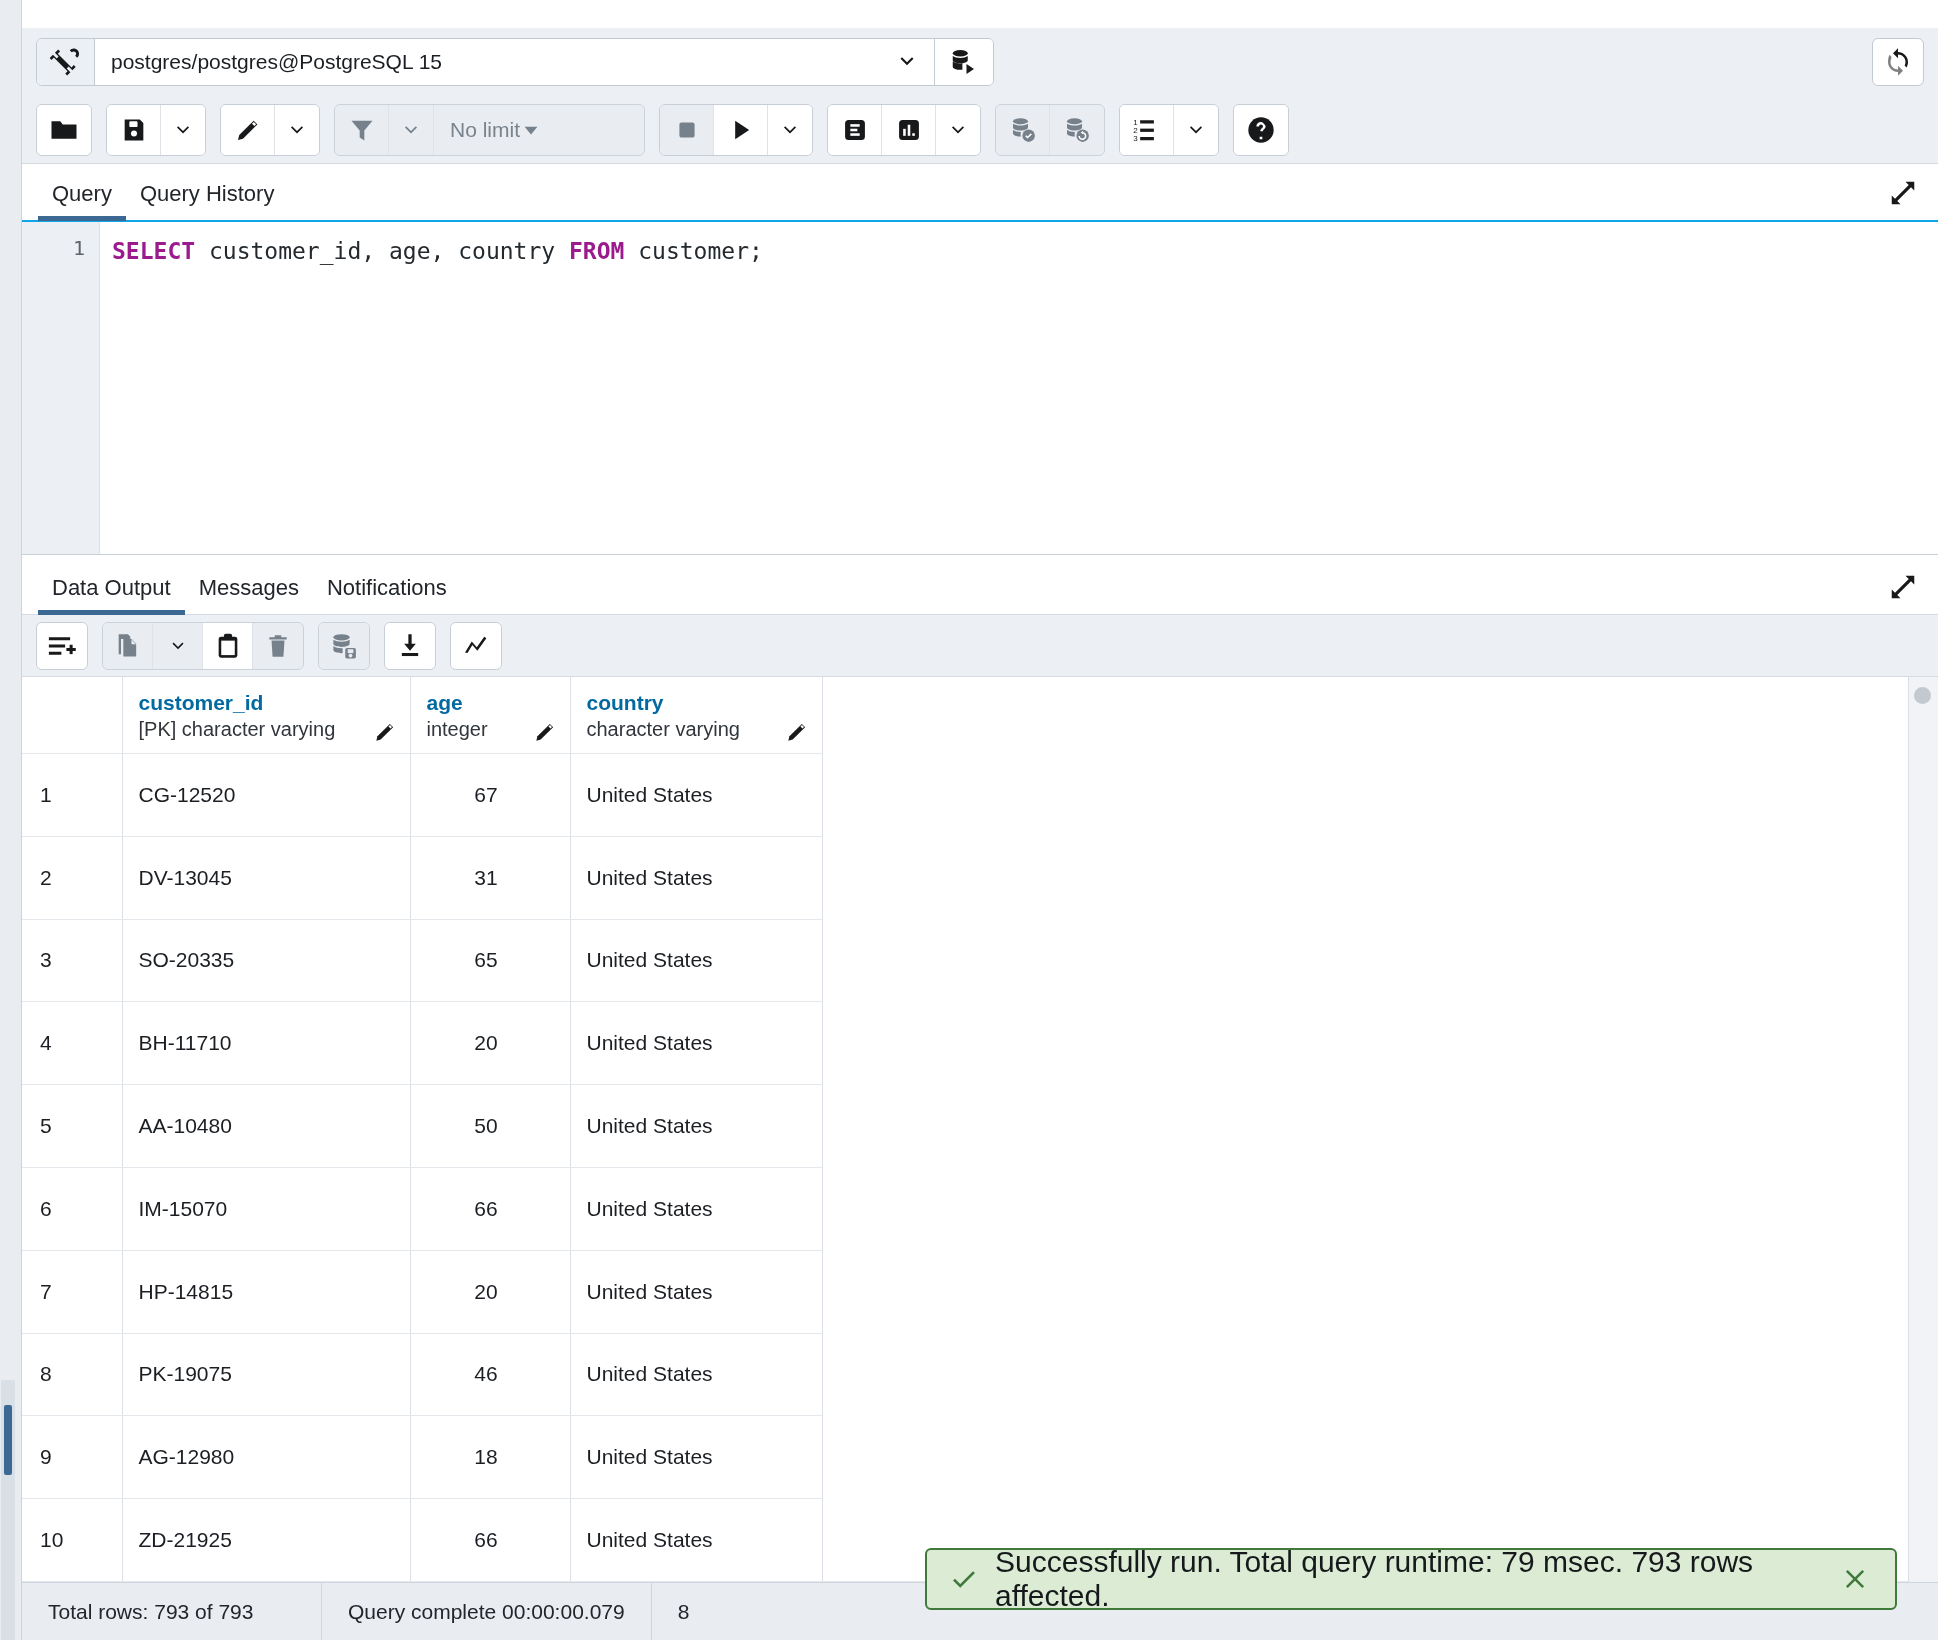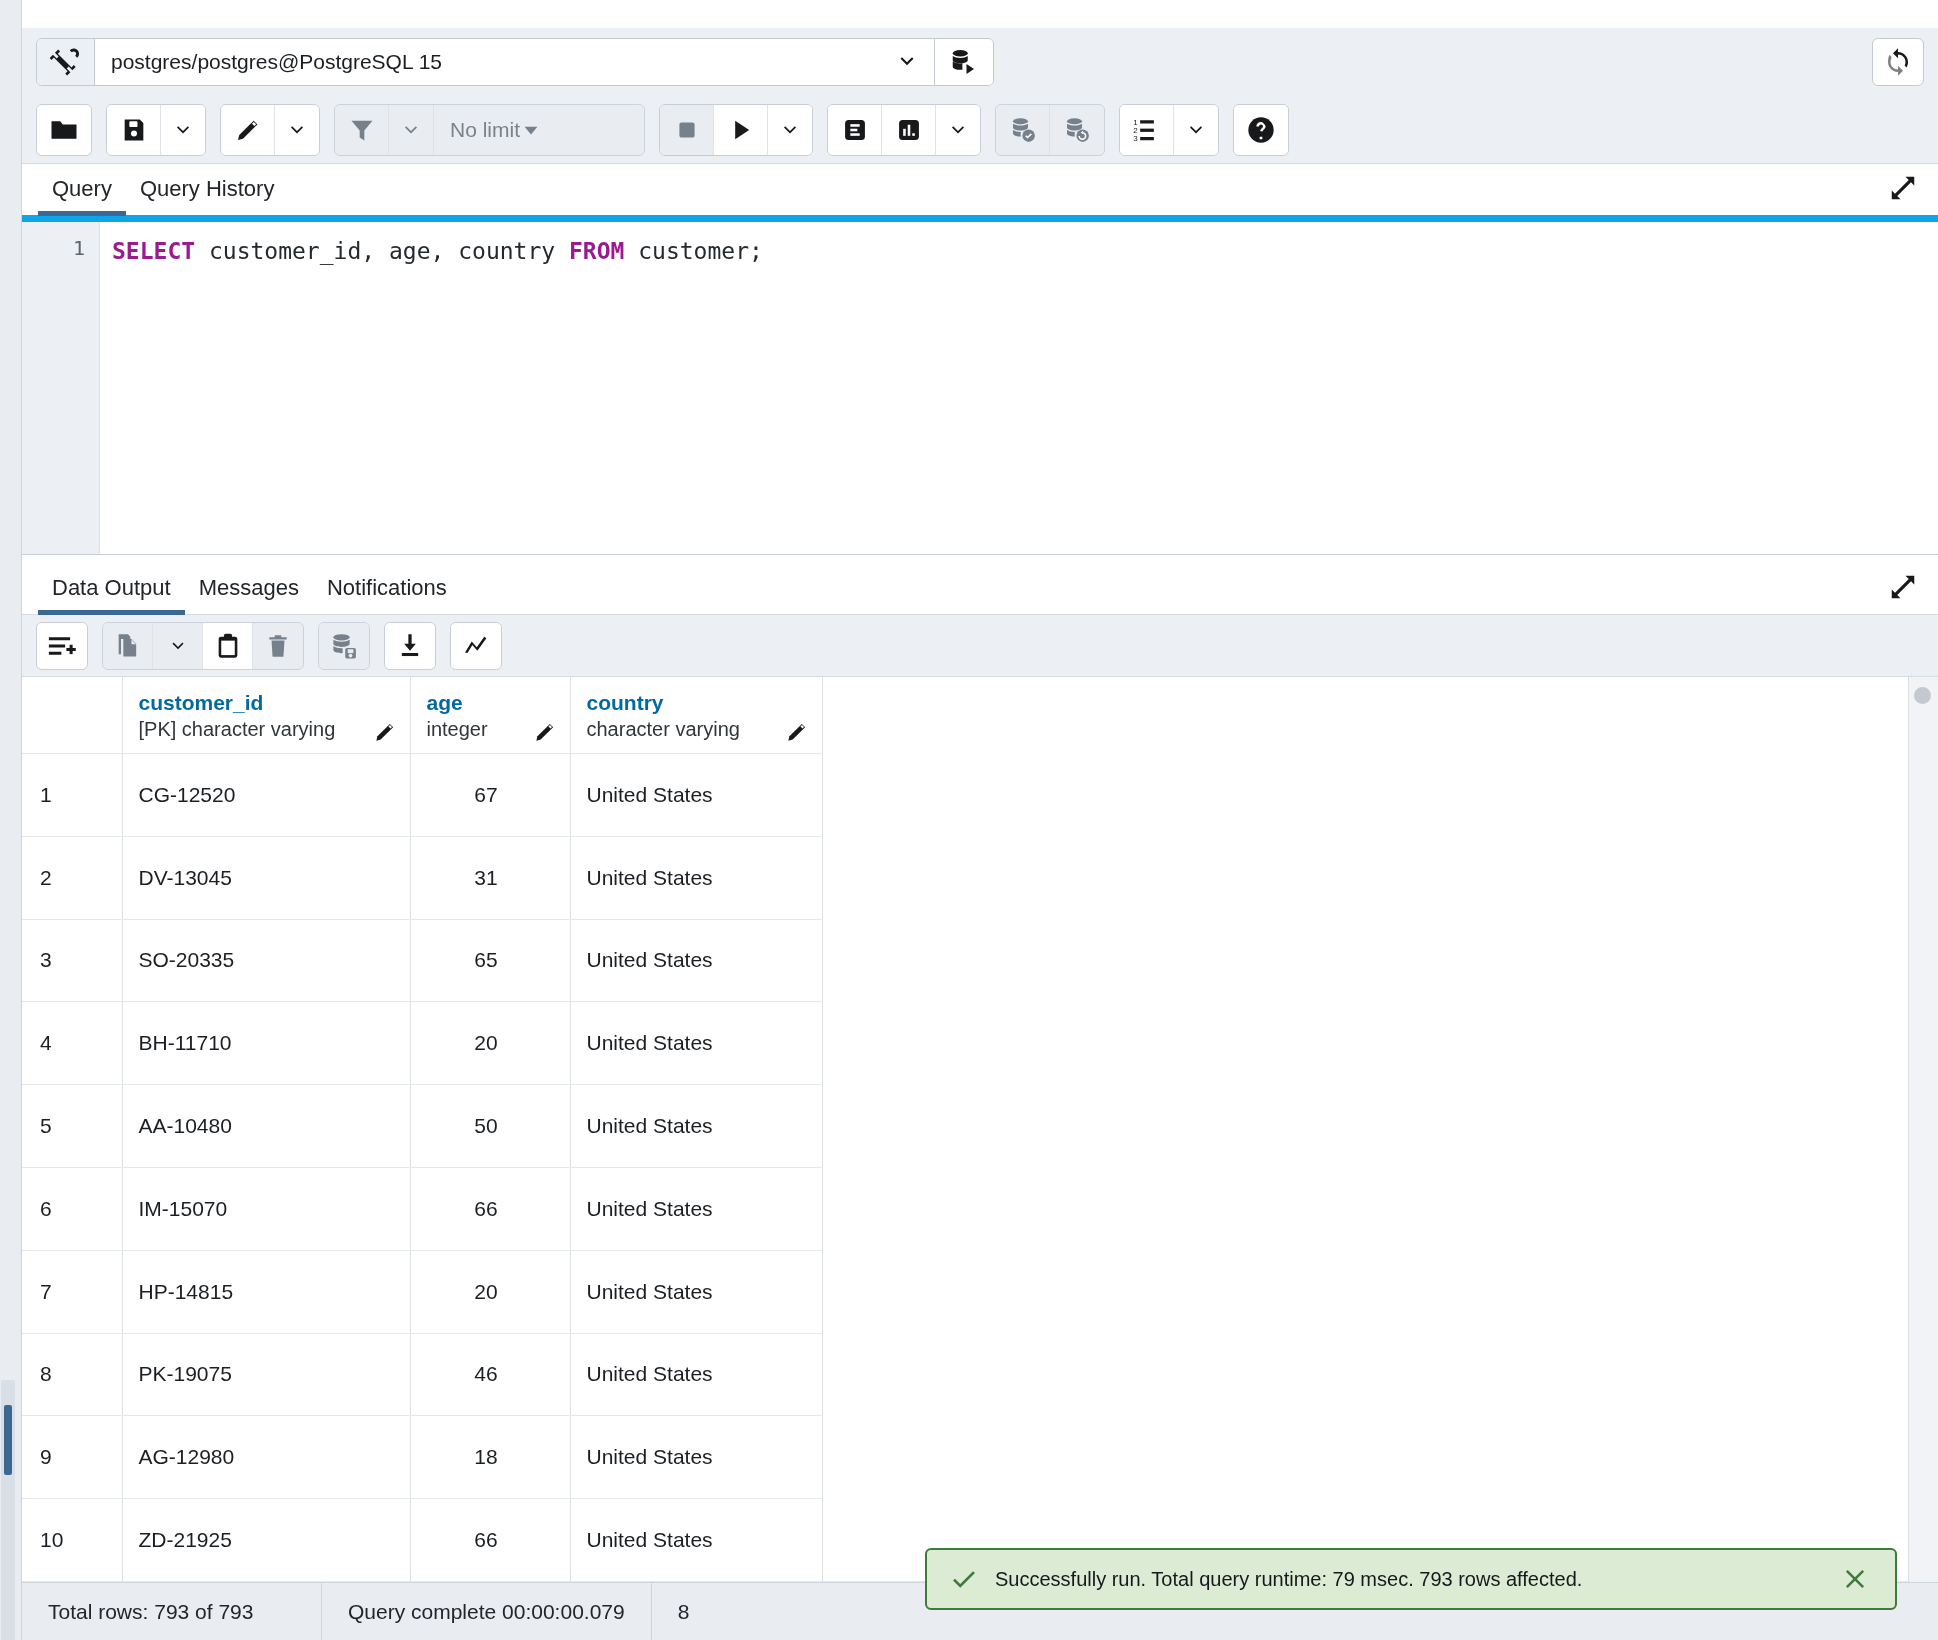--- a/index.html
+++ b/index.html
@@ -82,21 +82,21 @@
   }
   .limitbox .txt { font-size: 21px; color: #7a828c; }
 
   svg { display: block; }
   .ic  { fill: #18191b; }
   .icg { fill: #77818c; }
 
   
   .qtabs {
     height: 58px; background: #fff; display: flex; align-items: flex-end;
-    padding: 0 0 0 16px; border-bottom: 7px solid #0ea5e9; position: relative;
+    padding: 0 0 0 16px; border-bottom: 2px solid #0ea5e9; position: relative;
     flex: 0 0 58px;
   }
   .qtab {
     font-size: 22px; color: #22262b; padding: 0 14px 13px 14px; cursor: pointer;
     position: relative;
   }
   .qtab.active::after {
     content: ""; position: absolute; left: 0; right: 0; bottom: -1px;
     height: 5px; background: #3c6894;
   }
@@ -200,21 +200,21 @@
   }
   .scell.wide { min-width: 300px; }
 
   
   .toast {
     position: absolute; left: 925px; top: 1548px; width: 972px; height: 62px;
     background: #dcecd4; border: 2px solid #3f7a3b; border-radius: 6px;
     display: flex; align-items: center; padding: 0 22px; gap: 16px;
     z-index: 50;
   }
-  .toast .tmsg { font-size: 20px; color: #16191c; flex: 1 1 auto; }
+  .toast .tmsg { font-size: 30px; color: #16191c; flex: 1 1 auto; }
   .toast .tclose { cursor: pointer; padding: 4px; }
 </style>
 </head>
 <body>
 
 <div class="app">
 
   <div class="left-rail">
     <div class="rail-track"></div>
     <div class="rail-thumb"></div>

